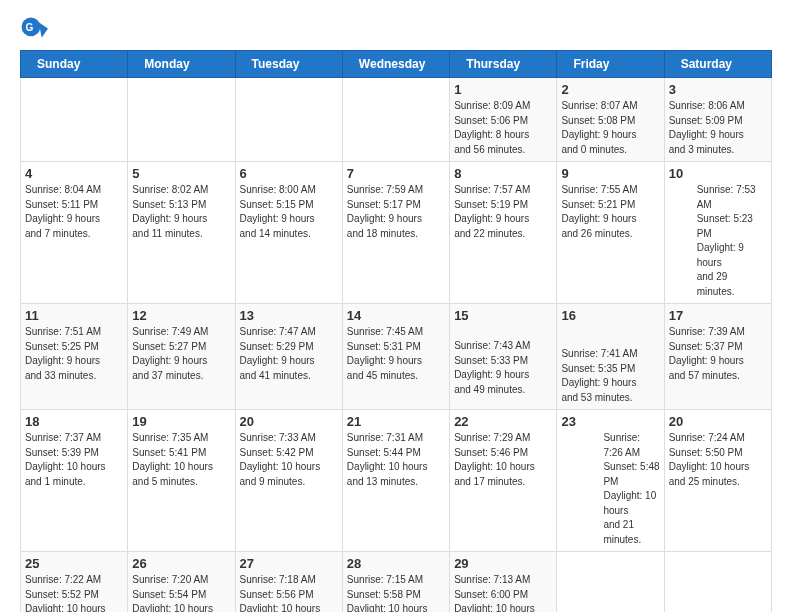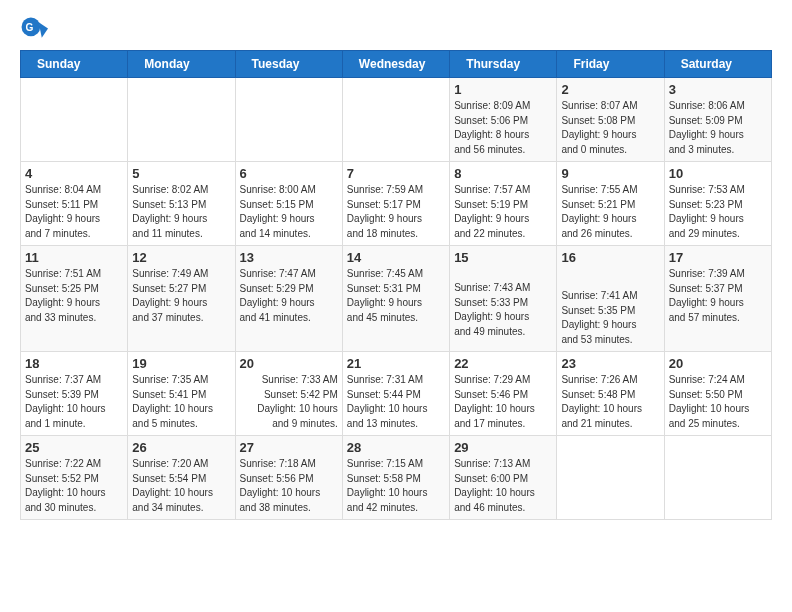--- a/index.html
+++ b/index.html
@@ -193,21 +193,21 @@
           </td>
           <td>
             <span class="day-num">9</span>
             <div class="day-info" style="white-space: pre-line;">Sunrise: 7:55 AM
 Sunset: 5:21 PM
 Daylight: 9 hours
 and 26 minutes.</div>
           </td>
           <td>
             <span class="day-num">10</span>
-            <div class="day-info" style="white-space: pre-line;">Sunrise: 7:53 AM
+            <div class="day-info" style="white-space: pre-line; margin-left: 28px;">Sunrise: 7:53 AM
 Sunset: 5:23 PM
 Daylight: 9 hours
 and 29 minutes.</div>
           </td>
         </tr>
         <tr>
           <td>
             <span class="day-num">11</span>
             <div class="day-info" style="white-space: pre-line;">Sunrise: 7:51 AM
 Sunset: 5:25 PM
@@ -267,42 +267,42 @@
           </td>
           <td>
             <span class="day-num">19</span>
             <div class="day-info" style="white-space: pre-line;">Sunrise: 7:35 AM
 Sunset: 5:41 PM
 Daylight: 10 hours
 and 5 minutes.</div>
           </td>
           <td>
             <span class="day-num">20</span>
-            <div class="day-info" style="white-space: pre-line; text-align: right;">Sunrise: 7:33 AM
+            <div class="day-info" style="white-space: pre-line;">Sunrise: 7:33 AM
 Sunset: 5:42 PM
 Daylight: 10 hours
 and 9 minutes.</div>
           </td>
           <td>
             <span class="day-num">21</span>
             <div class="day-info" style="white-space: pre-line;">Sunrise: 7:31 AM
 Sunset: 5:44 PM
 Daylight: 10 hours
 and 13 minutes.</div>
           </td>
           <td>
             <span class="day-num">22</span>
             <div class="day-info" style="white-space: pre-line;">Sunrise: 7:29 AM
 Sunset: 5:46 PM
 Daylight: 10 hours
 and 17 minutes.</div>
           </td>
           <td>
             <span class="day-num">23</span>
-            <div class="day-info" style="white-space: pre-line;">Sunrise: 7:26 AM
+            <div class="day-info" style="white-space: pre-line; margin-left: 42px;">Sunrise: 7:26 AM
 Sunset: 5:48 PM
 Daylight: 10 hours
 and 21 minutes.</div>
           </td>
           <td>
             <span class="day-num">20</span>
             <div class="day-info" style="white-space: pre-line;">Sunrise: 7:24 AM
 Sunset: 5:50 PM
 Daylight: 10 hours
 and 25 minutes.</div>

